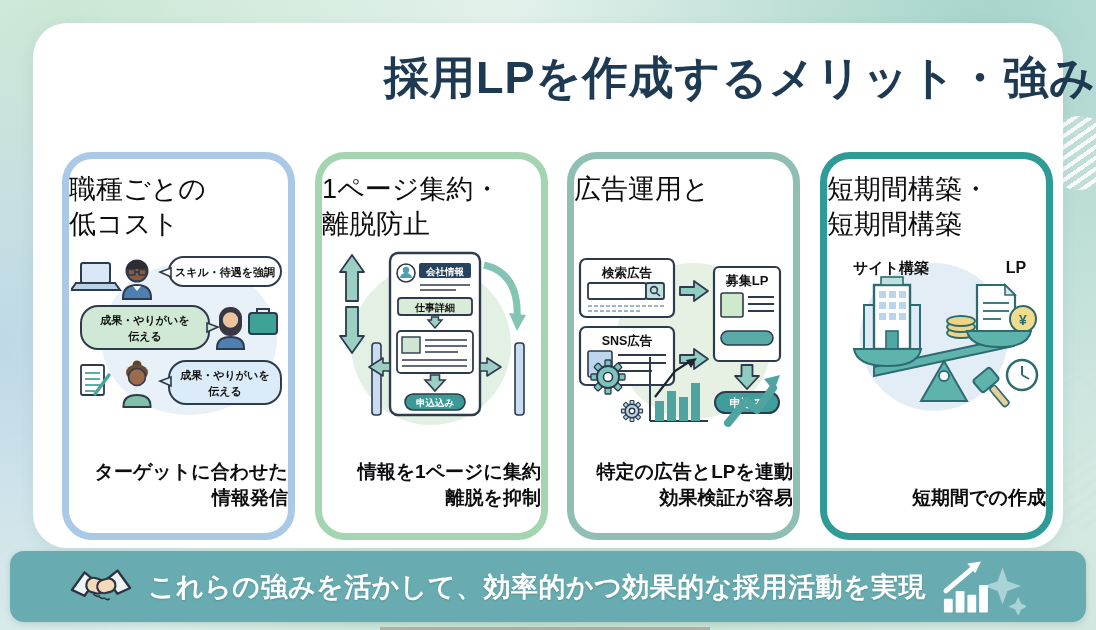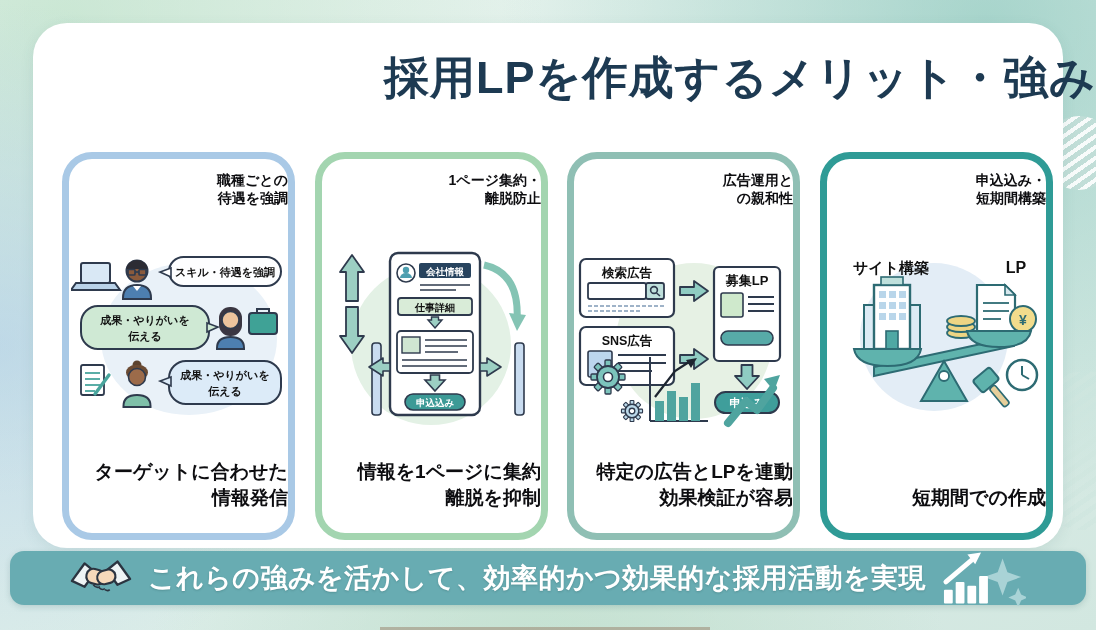--- a/index.html
+++ b/index.html
@@ -17,43 +17,43 @@
     background:repeating-linear-gradient(-35deg,#cfe6df 0 5px,rgba(255,255,255,0) 5px 11px);opacity:.65;}
   .panel{position:absolute;left:33px;top:23px;width:1030px;height:525px;background:#fff;border-radius:34px;
     box-shadow:0 4px 14px rgba(60,110,110,.10);}
   .main-title{position:absolute;left:0;top:48px;width:100%;text-align:right;
     font-size:45px;font-weight:800;letter-spacing:1px;color:#1d3a52;}
   .card{position:absolute;top:152px;width:233px;height:388px;background:#fff;border-radius:30px;box-sizing:border-box;}
   .card1{left:62px;border:7px solid #a9c9e6;}
   .card2{left:315px;border:7px solid #a3d5b0;}
   .card3{left:567px;border:7px solid #8fbfb4;}
   .card4{left:820px;border:7px solid #2f9b96;}
-  .card-title{margin-top:13px;text-align:right;font-size:14px;font-weight:700;line-height:1.28;color:#0d0d10;}
+  .card-title{margin-top:13px;text-align:left;font-size:27px;font-weight:400;line-height:1.28;color:#0d0d10;}
   .card-ill{position:absolute;left:0;right:0;top:90px;display:flex;justify-content:center;align-items:center;}
   .card-caption{position:absolute;left:0;bottom:22px;width:100%;text-align:right;font-size:19px;font-weight:800;line-height:1.38;color:#0d0d10;}
-  .banner{position:absolute;left:10px;top:551px;width:1076px;height:54px;background:#68acb2;border-radius:14px;
+  .banner{position:absolute;left:10px;top:551px;width:1076px;height:71px;background:#68acb2;border-radius:14px;
     display:flex;align-items:center;justify-content:center;gap:16px;box-shadow:0 2px 6px rgba(40,90,90,.18);}
   .banner-text{color:#ffffff;font-size:27px;font-weight:800;letter-spacing:.5px;text-shadow:0 1px 2px rgba(30,70,70,.25);}
   .bottom-line{position:absolute;left:380px;bottom:0;width:330px;height:3px;background:#9b8872;opacity:.55;}
   svg text{font-family:"Liberation Sans","DejaVu Sans",sans-serif;}
 </style>
 </head>
 <body>
 
 <div id="canvas">
   <div class="deco-striped-ball"></div>
   <div class="deco-stripes"></div>
   <div class="panel"></div>
 
   <div class="main-title">採用LPを作成するメリット・強み</div>
 
   <div class="card card1">
     <div class="card-title">
       <div>職種ごとの</div>
-      <div>待遇を強調</div>
+      <div>低コスト</div>
     </div>
     <div class="card-ill">
       <svg width="215" height="172" viewBox="0 0 215 172">
         <ellipse cx="118" cy="90" rx="88" ry="76" fill="#e9f1f8"></ellipse>
 
         <g stroke="#2e3a4d" stroke-width="2">
           <rect x="10" y="14" width="29" height="20" rx="2" fill="#d9e8f5"></rect>
           <path d="M5,34 h39 l5,7 h-49 z" fill="#b9d2e8"></path>
         </g>
         <g>
@@ -168,21 +168,20 @@
     </div>
     <div class="card-caption">
       <div>情報を1ページに集約</div>
       <div>離脱を抑制</div>
     </div>
   </div>
 
   <div class="card card3">
     <div class="card-title">
       <div>広告運用と</div>
-      <div>の親和性</div>
     </div>
     <div class="card-ill">
       <svg width="215" height="182" viewBox="0 0 215 182">
         <circle cx="118" cy="92" r="78" fill="#e6f1e4"></circle>
         <g>
           <rect x="4" y="10" width="94" height="58" rx="6" fill="#fff" stroke="#2e3a4d" stroke-width="2.2"></rect>
           <text x="51" y="28" text-anchor="middle" font-size="12.5" font-weight="bold" fill="#111">検索広告</text>
           <rect x="12" y="34" width="58" height="16" rx="2" fill="#fff" stroke="#2e3a4d" stroke-width="1.8"></rect>
           <rect x="70" y="34" width="18" height="16" rx="2" fill="#bfe0dc" stroke="#2e3a4d" stroke-width="1.8"></rect>
           <circle cx="78" cy="41" r="3.4" fill="none" stroke="#2e3a4d" stroke-width="1.6"></circle>
@@ -259,21 +258,21 @@
       </svg>
     </div>
     <div class="card-caption">
       <div>特定の広告とLPを連動</div>
       <div>効果検証が容易</div>
     </div>
   </div>
 
   <div class="card card4">
     <div class="card-title">
-      <div>申込込み・</div>
+      <div>短期間構築・</div>
       <div>短期間構築</div>
     </div>
     <div class="card-ill">
       <svg width="215" height="175" viewBox="0 0 215 175">
         <circle cx="105" cy="88" r="74" fill="#e3edf6"></circle>
         <text x="62" y="24" text-anchor="middle" font-size="15" font-weight="bold" fill="#111">サイト構築</text>
         <text x="187" y="24" text-anchor="middle" font-size="16" font-weight="bold" fill="#111">LP</text>
         <g>
           <rect x="35" y="56" width="11" height="44" fill="#dcebf5" stroke="#2d6b73" stroke-width="2"></rect>
           <rect x="80" y="56" width="11" height="44" fill="#dcebf5" stroke="#2d6b73" stroke-width="2"></rect>

